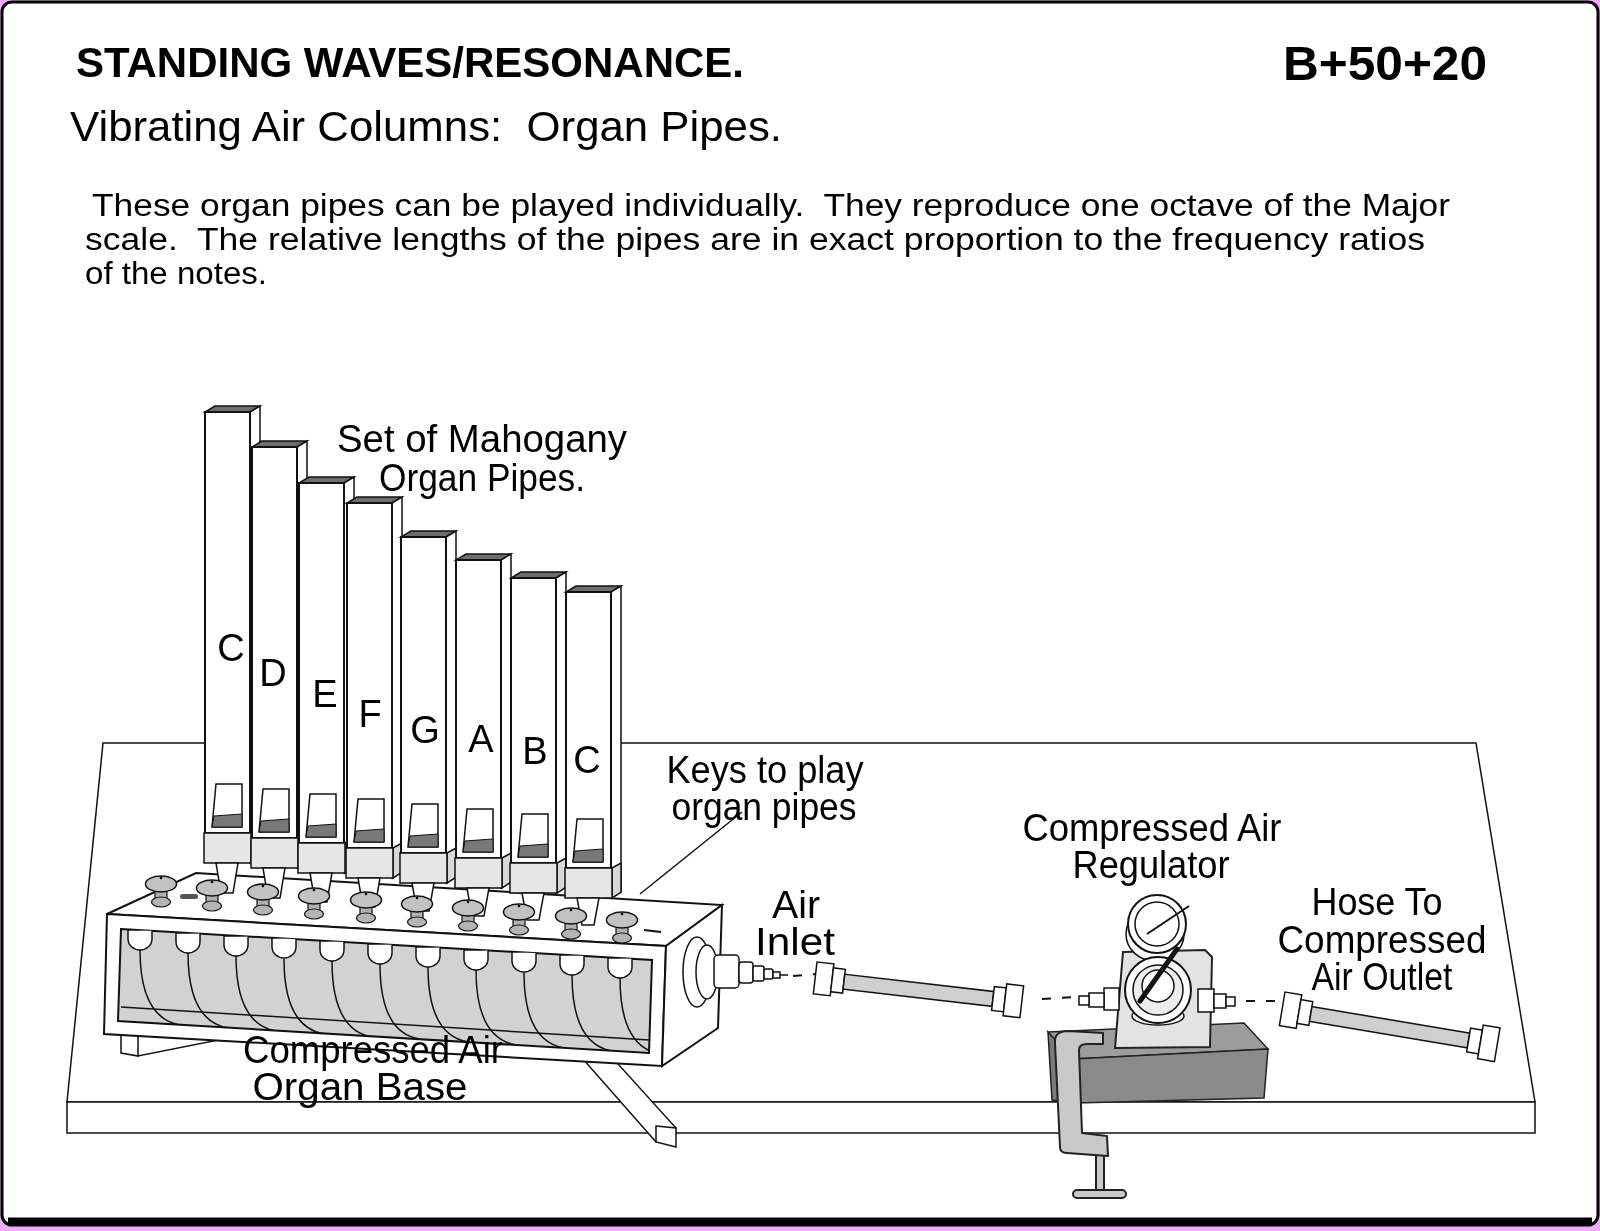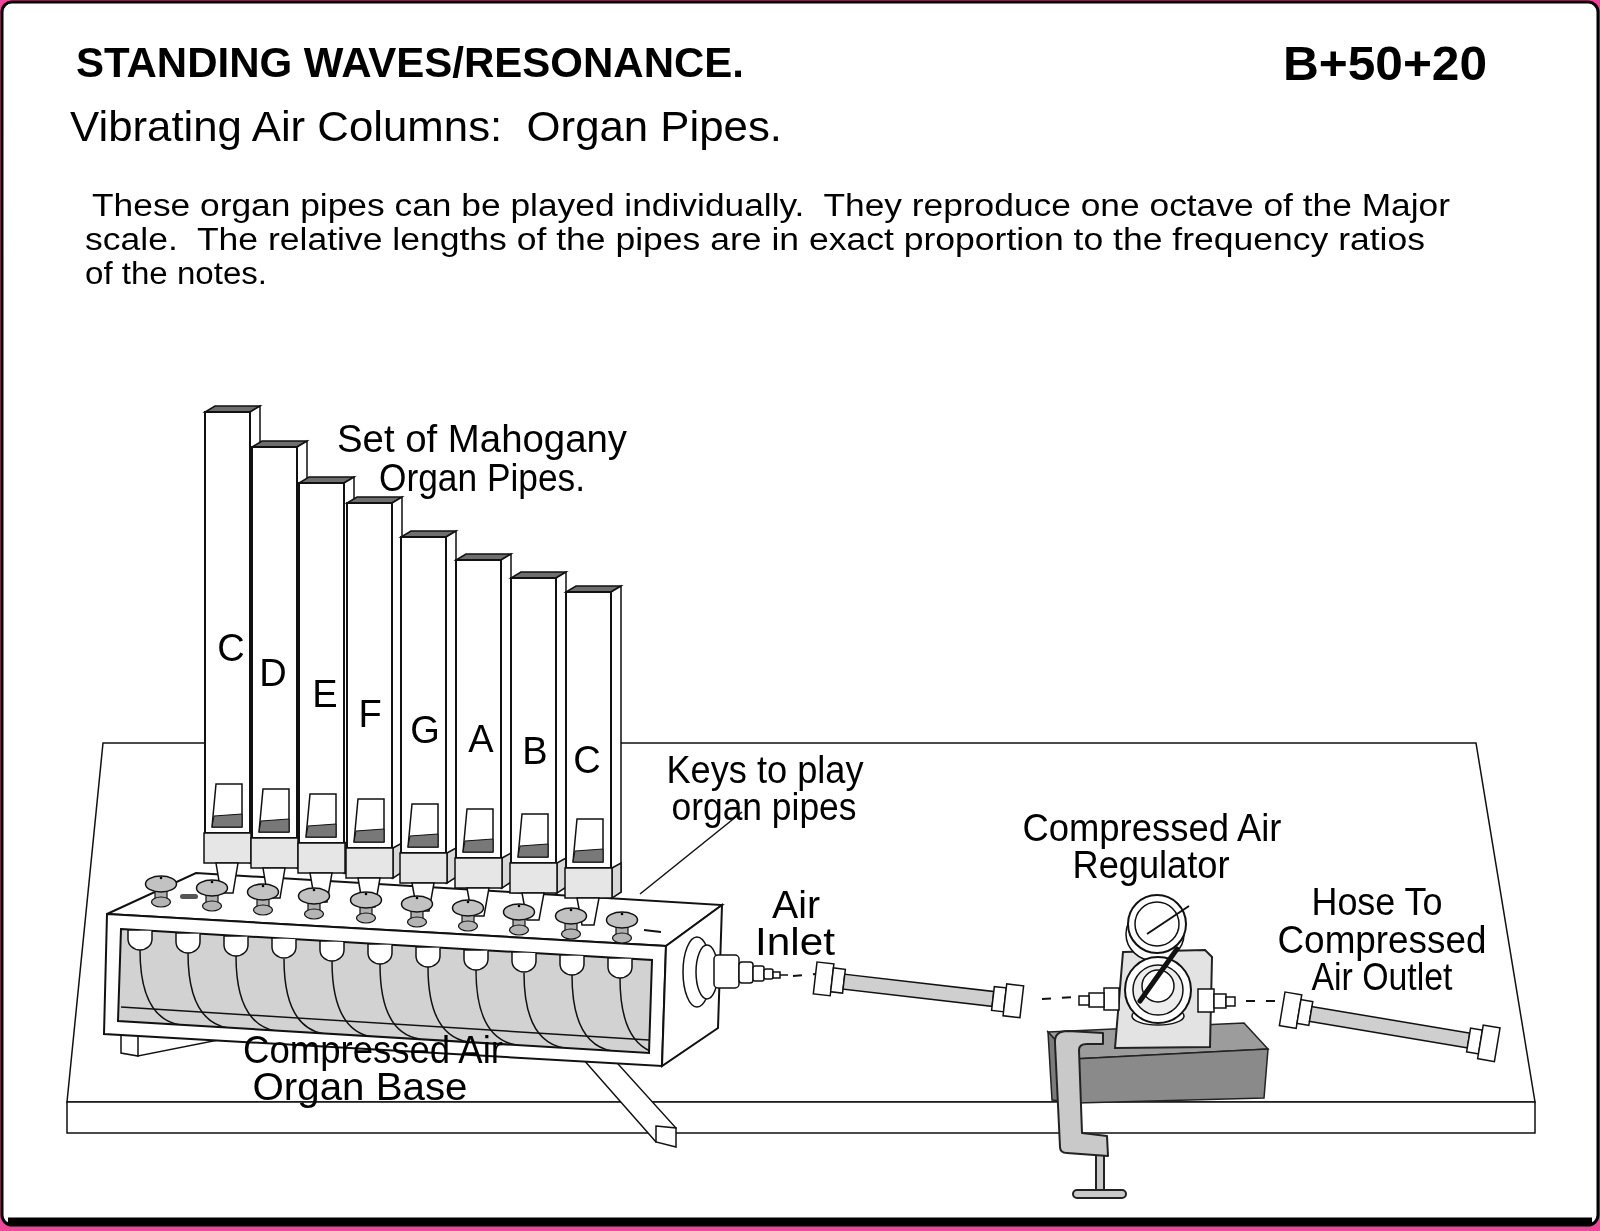--- a/index.html
+++ b/index.html
@@ -1,16 +1,16 @@
 <!DOCTYPE html>
 <html><head>
 <meta charset="utf-8">
 <style>
   html,body{margin:0;padding:0;background:#ffffff;}
-  .page{position:relative;width:1600px;height:1231px;background:#ec4899;overflow:hidden;}
+  .page{position:relative;width:1600px;height:1231px;background:#f0abfc;overflow:hidden;}
   svg{display:block;}
   text{font-family:"Liberation Sans", sans-serif;fill:#000;}
   .b{font-weight:bold;}
   
   .wh{fill:#ffffff;stroke:#111;stroke-width:2;}
   .wh15{fill:#ffffff;stroke:#111;stroke-width:1.5;}
   .ln{fill:none;stroke:#111;stroke-width:2;}
   .ln15{fill:none;stroke:#111;stroke-width:1.5;}
   .dash{fill:none;stroke:#111;stroke-width:2;stroke-dasharray:9 11;}
   .pipe-top{fill:#6e6e6e;stroke:#111;stroke-width:1.5;}

